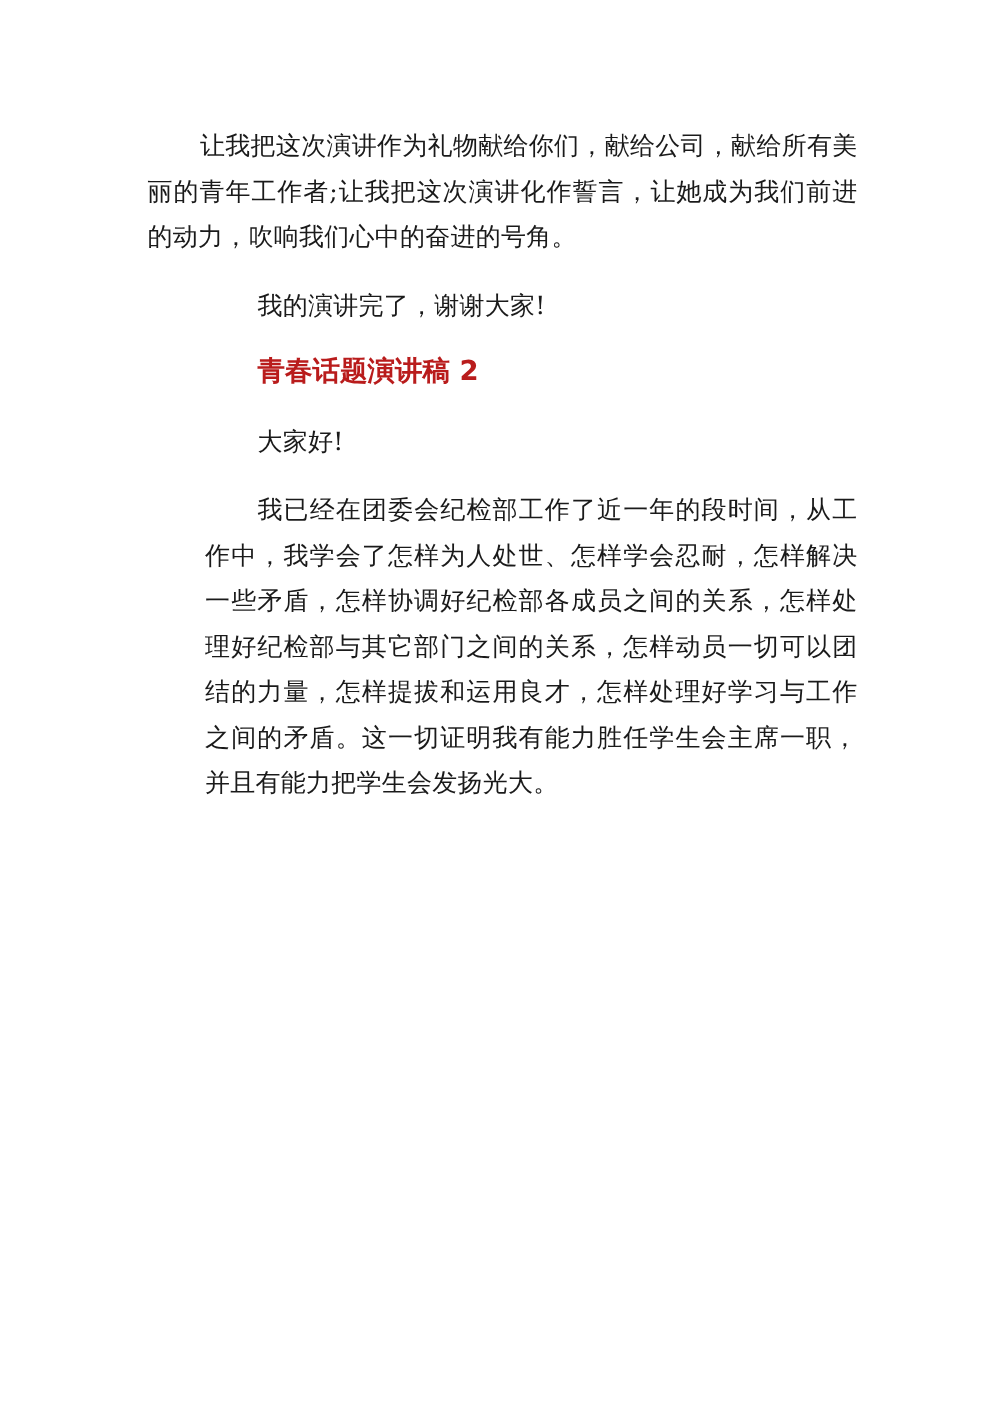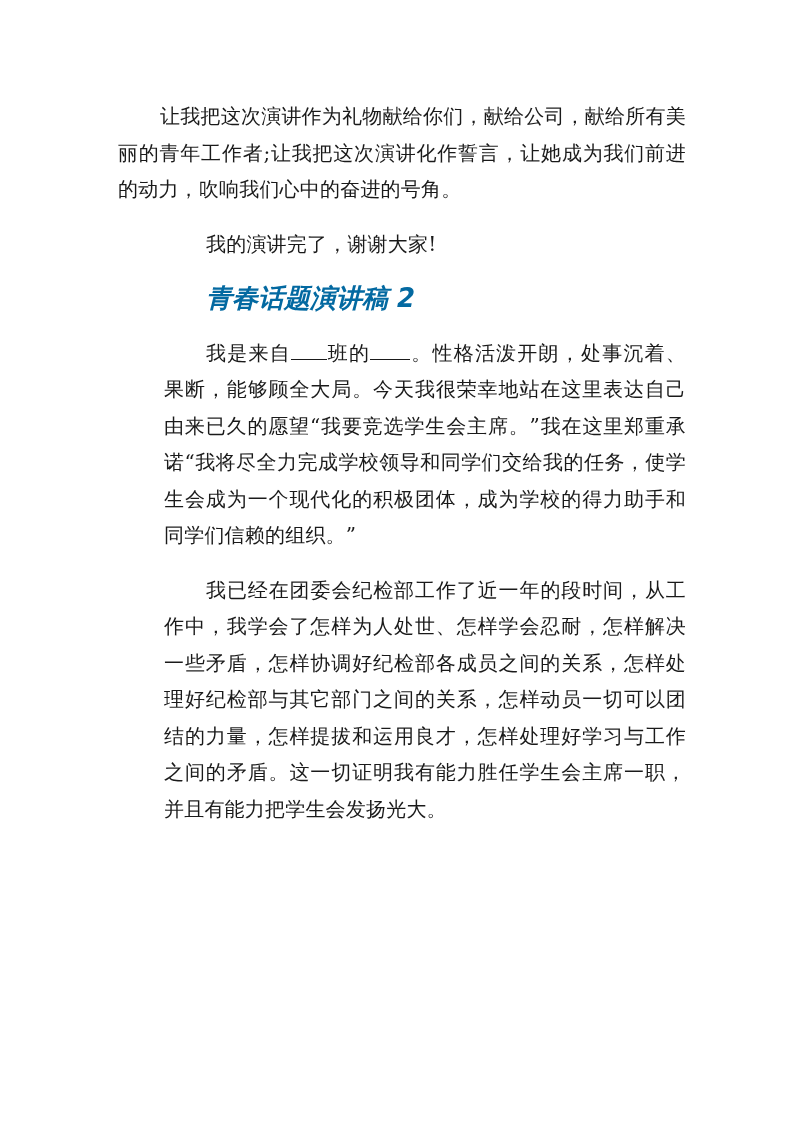--- a/index.html
+++ b/index.html
@@ -36,41 +36,40 @@
       text-indent: 42px;
       text-align: justify;
       letter-spacing: 0.2px;
     }
     .para + .para, .heading + .para, .para + .heading {
       margin-top: 18px;
       margin-left: 46px;
     }
     .heading {
       font-family: "DejaVu Sans", "Liberation Sans", sans-serif;
-      color: #0369a1;
+      color: #b91c1c;
       font-weight: bold;
-      font-size: 26px;
+      font-size: 22px;
       line-height: 36.5px;
       margin: 0;
       text-indent: 42px;
-      font-style: italic;
     }
     .blank {
       display: inline-block;
       border-bottom: 1.5px solid #1a1a1a;
       height: 16px;
       vertical-align: baseline;
     }
     .blank.short { width: 36px; }
     .blank.long { width: 40px; }
   </style>
 </head>
 <body>
 
 <div class="page">
   <div class="content">
     <p class="para">让我把这次演讲作为礼物献给你们，献给公司，献给所有美丽的青年工作者;让我把这次演讲化作誓言，让她成为我们前进的动力，吹响我们心中的奋进的号角。</p>
     <p class="para">我的演讲完了，谢谢大家!</p>
     <p class="heading">青春话题演讲稿 2</p>
-    <p class="para"><span>我是来自</span><span class="blank short"></span><span>班的</span><span class="blank long"></span><span>。性格活泼开朗，处事沉着、果断，能够顾全大局。今天我很荣幸地站在这里表达自己由来已久的愿望“我要竞选学生会主席。”我在这里郑重承诺“我将尽全力完成学校领导和同学们交给我的任务，使学生会成为一个现代化的积极团体，成为学校的得力助手和同学们信赖的组织。”</span></p>
+    <p class="para">大家好!</p>
     <p class="para">我已经在团委会纪检部工作了近一年的段时间，从工作中，我学会了怎样为人处世、怎样学会忍耐，怎样解决一些矛盾，怎样协调好纪检部各成员之间的关系，怎样处理好纪检部与其它部门之间的关系，怎样动员一切可以团结的力量，怎样提拔和运用良才，怎样处理好学习与工作之间的矛盾。这一切证明我有能力胜任学生会主席一职，并且有能力把学生会发扬光大。</p>
   </div>
 </div>
 
 </body></html>

